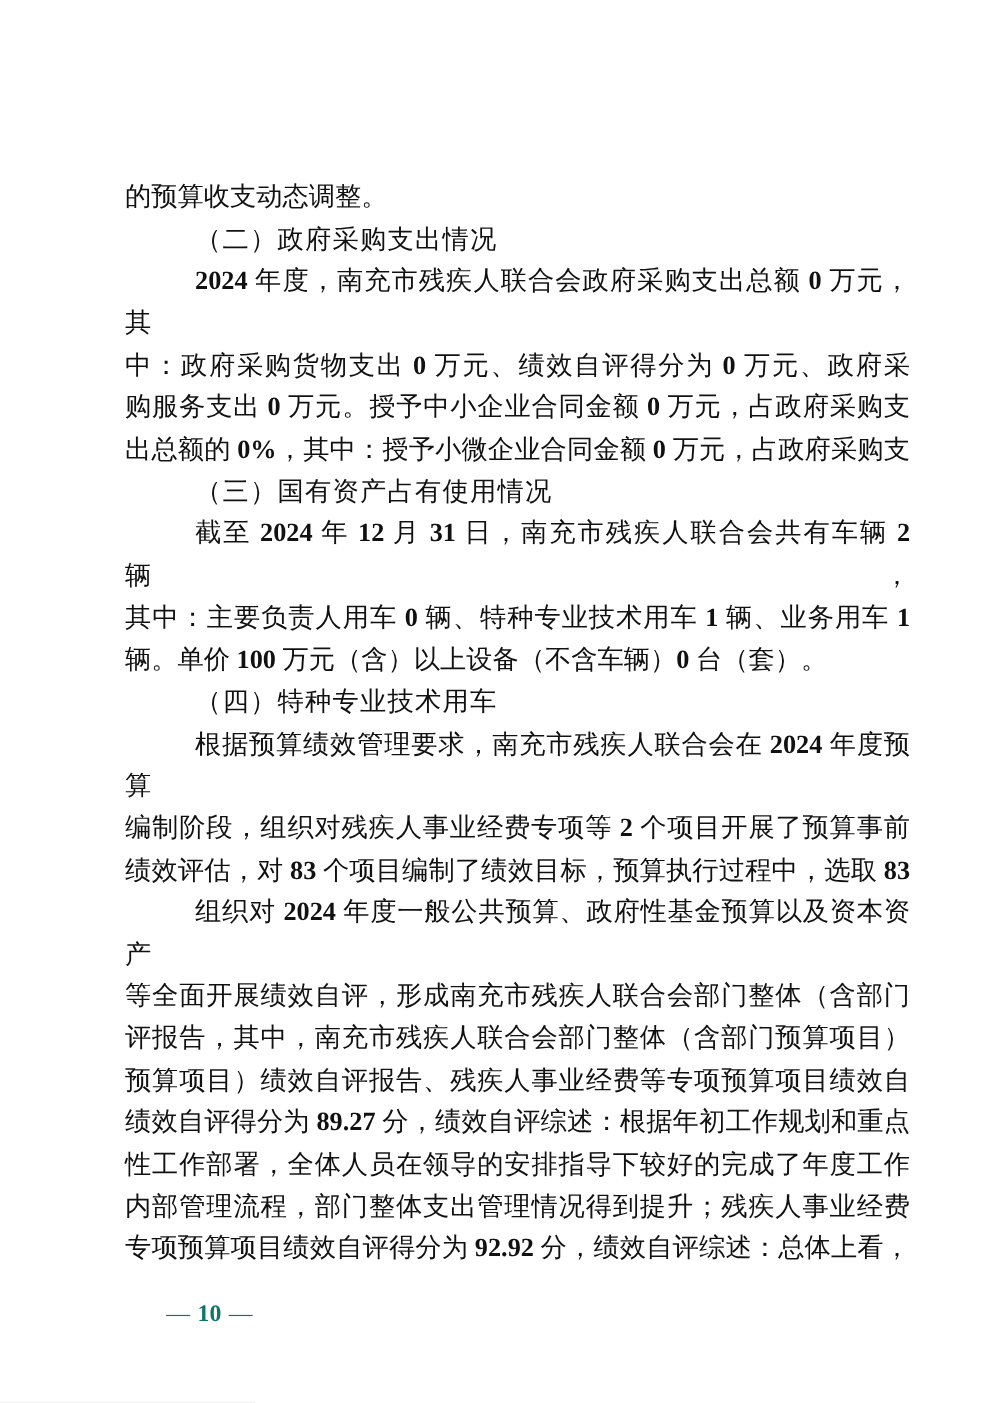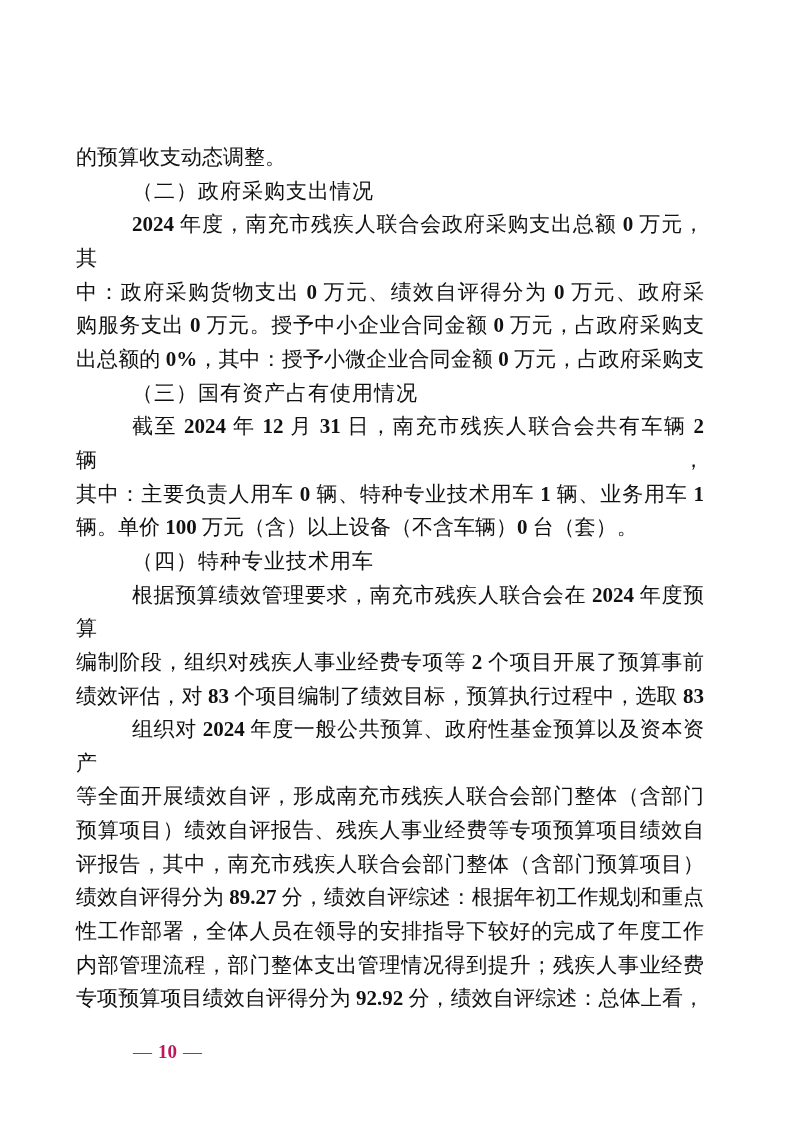--- a/index.html
+++ b/index.html
@@ -8,21 +8,21 @@
     width: 793px;
     height: 1122px;
     margin: 0 auto;
     background: #ffffff;
     overflow: hidden;
     font-family: "Liberation Serif", "DejaVu Serif", serif;
     color: #111111;
   }
   .content {
     position: absolute;
-    left: 76px;
+    left: 100px;
     top: 141px;
     width: 628px;
     font-size: 21px;
     line-height: 33.66px;
     font-family: Liberation Serif, serif;
   }
   .t-line {
     text-align: justify;
     text-align-last: justify;
     white-space: pre-wrap;
@@ -33,21 +33,21 @@
   }
   .t-line.indent { text-indent: 56px; }
   .t-line .bold { font-weight: bold; }
   .heading { letter-spacing: 1px; }
   .page-footer {
     position: absolute;
     left: 133px;
     top: 1041px;
     font-size: 19px;
     line-height: 22px;
-    color: #be185d;
+    color: #0f766e;
   }
   .page-footer .dash { letter-spacing: 0; }
   .page-footer .num { font-weight: bold; margin: 0 6px; }
 </style>
 </head>
 <body>
 
 <div class="page">
   <div class="content">
       <div class="t-line para-end"><span>的预算收支动态调整。</span></div>
@@ -59,22 +59,22 @@
       <div class="t-line indent para-end heading"><span>（三）国有资产占有使用情况</span></div>
       <div class="t-line indent"><span>截至 </span><span class="bold">2024</span><span> 年 </span><span class="bold">12</span><span> 月 </span><span class="bold">31</span><span> 日，南充市残疾人联合会共有车辆 </span><span class="bold">2</span><span> 辆，</span></div>
       <div class="t-line"><span>其中：主要负责人用车 </span><span class="bold">0</span><span> 辆、特种专业技术用车 </span><span class="bold">1</span><span> 辆、业务用车 </span><span class="bold">1</span></div>
       <div class="t-line para-end"><span>辆。单价 </span><span class="bold">100</span><span> 万元（含）以上设备（不含车辆）</span><span class="bold">0</span><span> 台（套）。</span></div>
       <div class="t-line indent para-end heading"><span>（四）特种专业技术用车</span></div>
       <div class="t-line indent"><span>根据预算绩效管理要求，南充市残疾人联合会在 </span><span class="bold">2024</span><span> 年度预算</span></div>
       <div class="t-line"><span>编制阶段，组织对残疾人事业经费专项等 </span><span class="bold">2</span><span> 个项目开展了预算事前</span></div>
       <div class="t-line"><span>绩效评估，对 </span><span class="bold">83</span><span> 个项目编制了绩效目标，预算执行过程中，选取 </span><span class="bold">83</span></div>
       <div class="t-line indent"><span>组织对 </span><span class="bold">2024</span><span> 年度一般公共预算、政府性基金预算以及资本资产</span></div>
       <div class="t-line"><span>等全面开展绩效自评，形成南充市残疾人联合会部门整体（含部门</span></div>
+      <div class="t-line"><span>评报告，其中，南充市残疾人联合会部门整体（含部门预算项目）</span></div>
       <div class="t-line"><span>预算项目）绩效自评报告、残疾人事业经费等专项预算项目绩效自</span></div>
-      <div class="t-line"><span>评报告，其中，南充市残疾人联合会部门整体（含部门预算项目）</span></div>
       <div class="t-line"><span>绩效自评得分为 </span><span class="bold">89.27</span><span> 分，绩效自评综述：根据年初工作规划和重点</span></div>
       <div class="t-line"><span>性工作部署，全体人员在领导的安排指导下较好的完成了年度工作</span></div>
       <div class="t-line"><span>内部管理流程，部门整体支出管理情况得到提升；残疾人事业经费</span></div>
       <div class="t-line"><span>专项预算项目绩效自评得分为 </span><span class="bold">92.92</span><span> 分，绩效自评综述：总体上看，</span></div>
     </div>
   <div class="page-footer">
     <span class="dash">—</span><span class="num">10</span><span class="dash">—</span>
   </div>
 </div>
 

